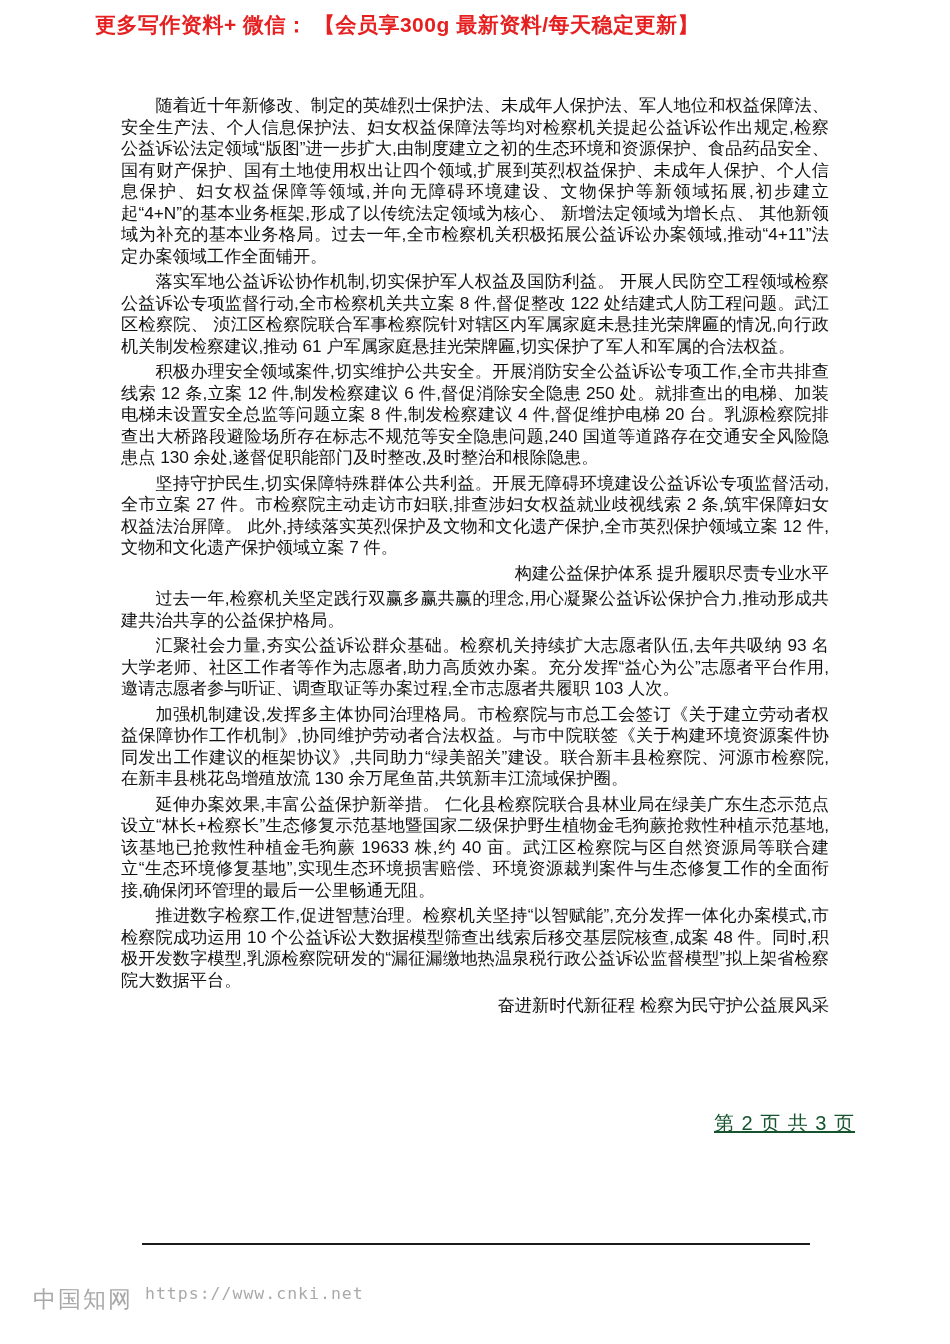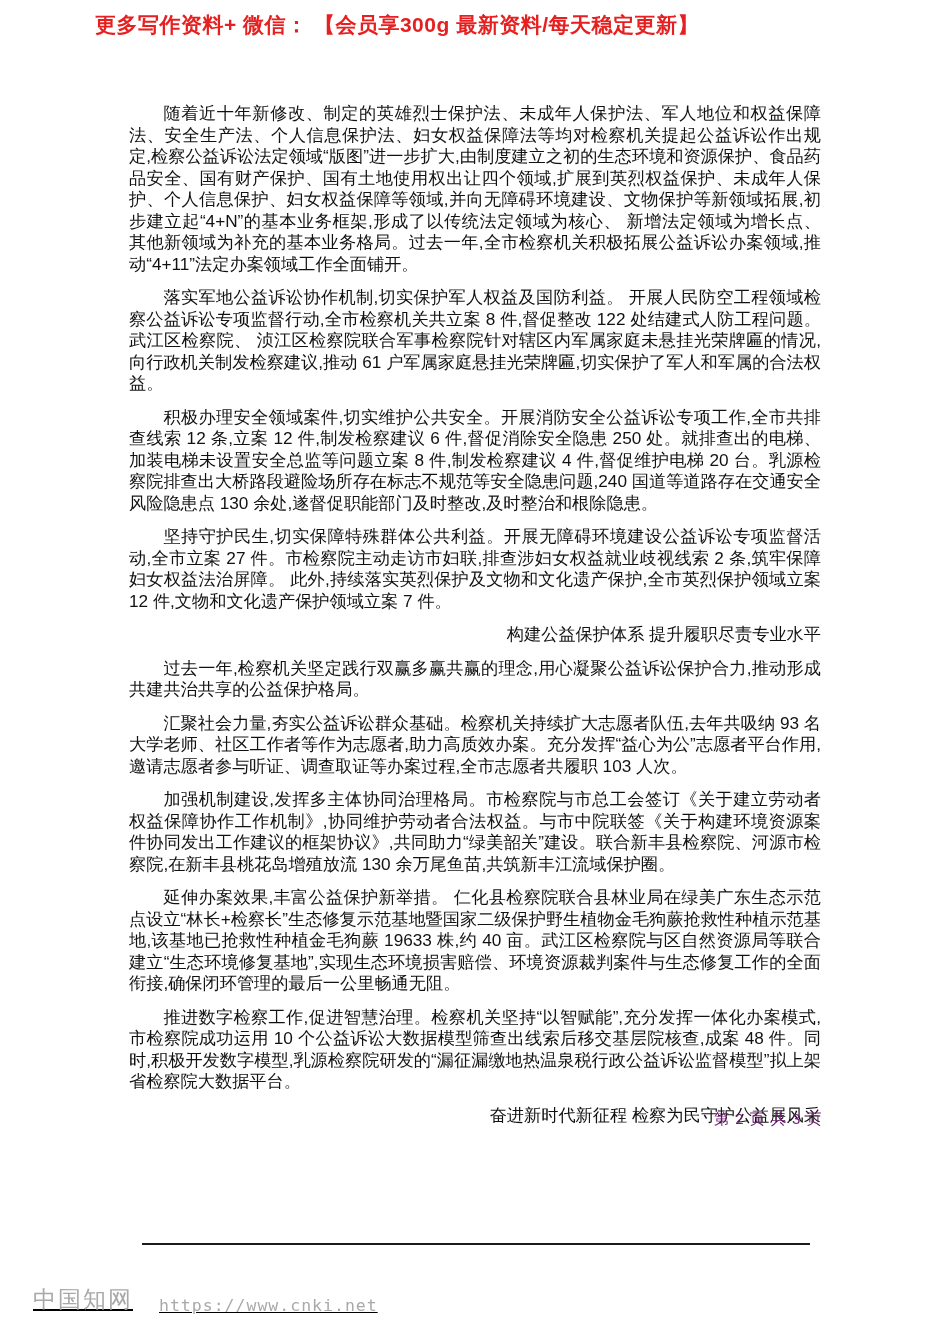--- a/index.html
+++ b/index.html
@@ -19,42 +19,42 @@
     white-space:nowrap;
     margin-left:27px;
   }
   .doc-body{
     position:absolute;left:117px;top:91px;width:716px;
     color:var(--body-ink,#111111);
     font-size:17.2px;line-height:21.5px;
     text-align:justify;
   }
   .doc-body p{
-    margin:12px;padding:0;
+    margin:4px;padding:0;
     text-indent:2em;
   }
   .doc-body p.subhead{
     text-align:right;
   }
   .page-footer{
     position:absolute;left:714px;top:1110px;
-    font-size:15px;color:#701a75;
+    font-size:20px;color:#14532d;
     letter-spacing:1px;
     white-space:nowrap;
+    text-decoration:underline;
   }
   .divider{
     position:absolute;left:142px;top:1243px;
     width:668px;height:2px;
     background:var(--divider-ink,#1c1c1c);
   }
   .watermark{
     position:absolute;left:33px;top:1284px;
-    display:flex;align-items:flex-end;gap:26px;
+    display:flex;align-items:flex-start;gap:12px;
     white-space:nowrap;
-    text-decoration:underline;
   }
   .wm-name{
     font-family:"DejaVu Serif","Liberation Serif",serif;
     font-size:23px;
     color:var(--watermark-gray,#a9a9a9);
     letter-spacing:2px;
     font-weight:400;
   }
   .wm-url{
     font-family:"DejaVu Sans Mono","Liberation Mono",monospace;

